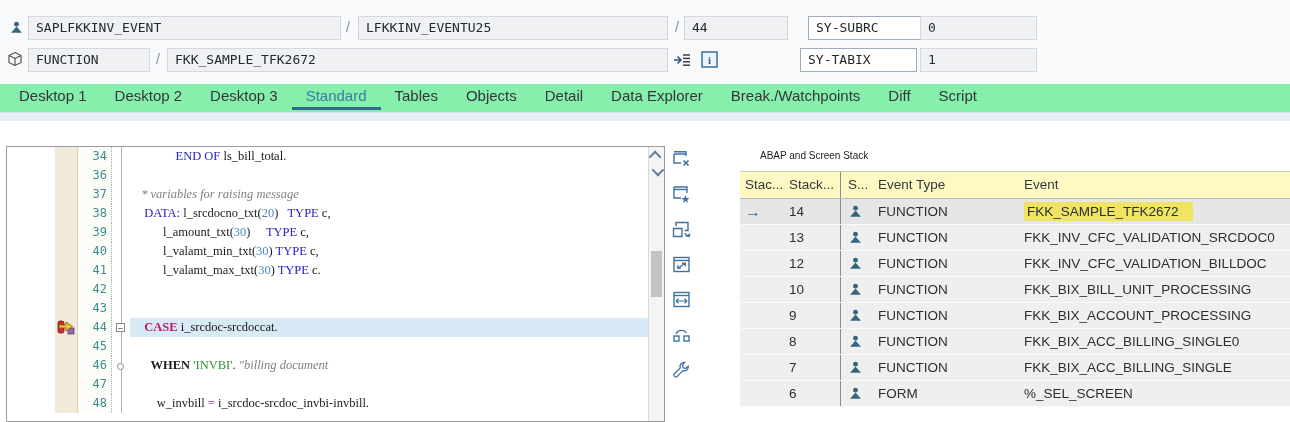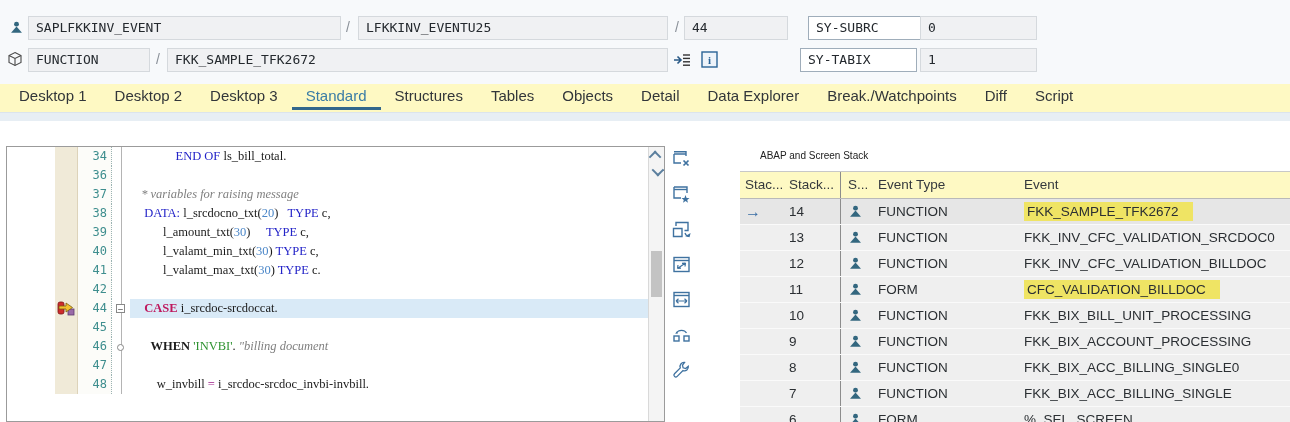--- a/index.html
+++ b/index.html
@@ -11,21 +11,21 @@
   .fld-row{position:absolute;left:0;height:26px;width:100%;}
   .fld{position:absolute;height:24px;box-sizing:border-box;border:1px solid #d5d9dd;background:#f0f1f3;
        font-family:"DejaVu Sans Mono",monospace;font-size:13px;color:#24292e;
        line-height:22px;padding:0 7px;white-space:nowrap;overflow:hidden;}
   .fld.white{background:#fff;border-color:#9fadba;}
   .slash{position:absolute;top:3px;color:#8a9098;font-size:14px;}
   .hicon{position:absolute;width:18px;height:18px;}
   .hicon svg{display:block;}
 
   
-  .tabbar{position:absolute;left:0;top:84px;width:1290px;height:28px;background:#fef9c3;
+  .tabbar{position:absolute;left:0;top:84px;width:1290px;height:28px;background:#86efac;
           display:flex;align-items:flex-start;padding-left:5px;box-sizing:border-box;}
   .tab{font-size:15px;color:#32363a;padding:3px 14px 6px 14px;cursor:default;white-space:nowrap;}
   .tab.active{color:#3a7ca6;border-bottom:3px solid #32678c;padding-bottom:3px;}
   .tabband{position:absolute;left:0;top:112px;width:1290px;height:8px;background:#e7eef4;border-top:1px solid #dbe4ec;}
 
   
   .codepanel{position:absolute;left:6px;top:146px;width:659px;height:276px;box-sizing:border-box;
              border:1px solid #9b9b9b;background:#fff;overflow:hidden;}
   .code-line{display:flex;height:19px;line-height:19px;
              font-family:"DejaVu Sans Mono",monospace;font-size:12.5px;margin-left:48px;}
@@ -122,21 +122,20 @@
       <span class="fld white" style="left:800px;width:117px;">SY-TABIX</span>
       <span class="fld" style="left:920px;width:117px;">1</span>
     </div>
   </div>
 
   <div class="tabbar">
       <div class="tab">Desktop 1</div>
       <div class="tab">Desktop 2</div>
       <div class="tab">Desktop 3</div>
       <div class="tab active">Standard</div>
-      <div class="tab">Structures</div>
       <div class="tab">Tables</div>
       <div class="tab">Objects</div>
       <div class="tab">Detail</div>
       <div class="tab">Data Explorer</div>
       <div class="tab">Break./Watchpoints</div>
       <div class="tab">Diff</div>
       <div class="tab">Script</div>
     </div>
   <div class="tabband"></div>
 
@@ -183,20 +182,26 @@
           <div class="num-cell">41</div>
           <div class="fold-cell"></div>
           <div class="code-cell"><span>        </span><span>l_valamt_max_txt(</span><span class="num">30</span><span>) </span><span class="kw">TYPE</span><span> c.</span></div>
         </div>
         <div class="code-line">
           <div class="bp-cell"></div>
           <div class="num-cell">42</div>
           <div class="fold-cell"></div>
           <div class="code-cell"></div>
         </div>
+        <div class="code-line">
+          <div class="bp-cell"></div>
+          <div class="num-cell">43</div>
+          <div class="fold-cell"></div>
+          <div class="code-cell"></div>
+        </div>
         <div class="code-line current">
           <div class="bp-cell">
             <span class="bp-ico"><svg width="18" height="16" viewBox="0 0 18 16">
                 <rect x="1" y="2" width="6" height="12" rx="2" fill="#cf2b2b" stroke="#7c1414" stroke-width="0.8"></rect>
                 <rect x="11" y="9" width="6" height="6" fill="#9a6aa8" stroke="#5e3a6e" stroke-width="0.8"></rect>
                 <path d="M2 6 L9 6 L9 3 L15.5 7.5 L9 12 L9 9 L2 9 Z" fill="#f2c12e" stroke="#7a5c10" stroke-width="0.8"></path>
               </svg></span>
           </div>
           <div class="num-cell">44</div>
           <div class="fold-cell">
@@ -335,32 +340,20 @@
             <svg width="15" height="15" viewBox="0 0 16 16">
               <circle cx="8" cy="4.4" r="2.6" fill="#33677f"></circle>
               <path d="M2.2 13.6 L8 6.8 L13.8 13.6 Z" fill="#33677f"></path>
             </svg>
           </div>
           <div class="c-type">FUNCTION</div>
           <div class="c-event">FKK_INV_CFC_VALIDATION_BILLDOC</div>
         </div>
         <div class="srow body">
           <div class="c-arrow"></div>
-          <div class="c-no">11</div>
-          <div class="c-icon">
-            <svg width="15" height="15" viewBox="0 0 16 16">
-              <circle cx="8" cy="4.4" r="2.6" fill="#33677f"></circle>
-              <path d="M2.2 13.6 L8 6.8 L13.8 13.6 Z" fill="#33677f"></path>
-            </svg>
-          </div>
-          <div class="c-type">FORM</div>
-          <div class="c-event"><span class="hl">CFC_VALIDATION_BILLDOC</span></div>
-        </div>
-        <div class="srow body">
-          <div class="c-arrow"></div>
           <div class="c-no">10</div>
           <div class="c-icon">
             <svg width="15" height="15" viewBox="0 0 16 16">
               <circle cx="8" cy="4.4" r="2.6" fill="#33677f"></circle>
               <path d="M2.2 13.6 L8 6.8 L13.8 13.6 Z" fill="#33677f"></path>
             </svg>
           </div>
           <div class="c-type">FUNCTION</div>
           <div class="c-event">FKK_BIX_BILL_UNIT_PROCESSING</div>
         </div>

